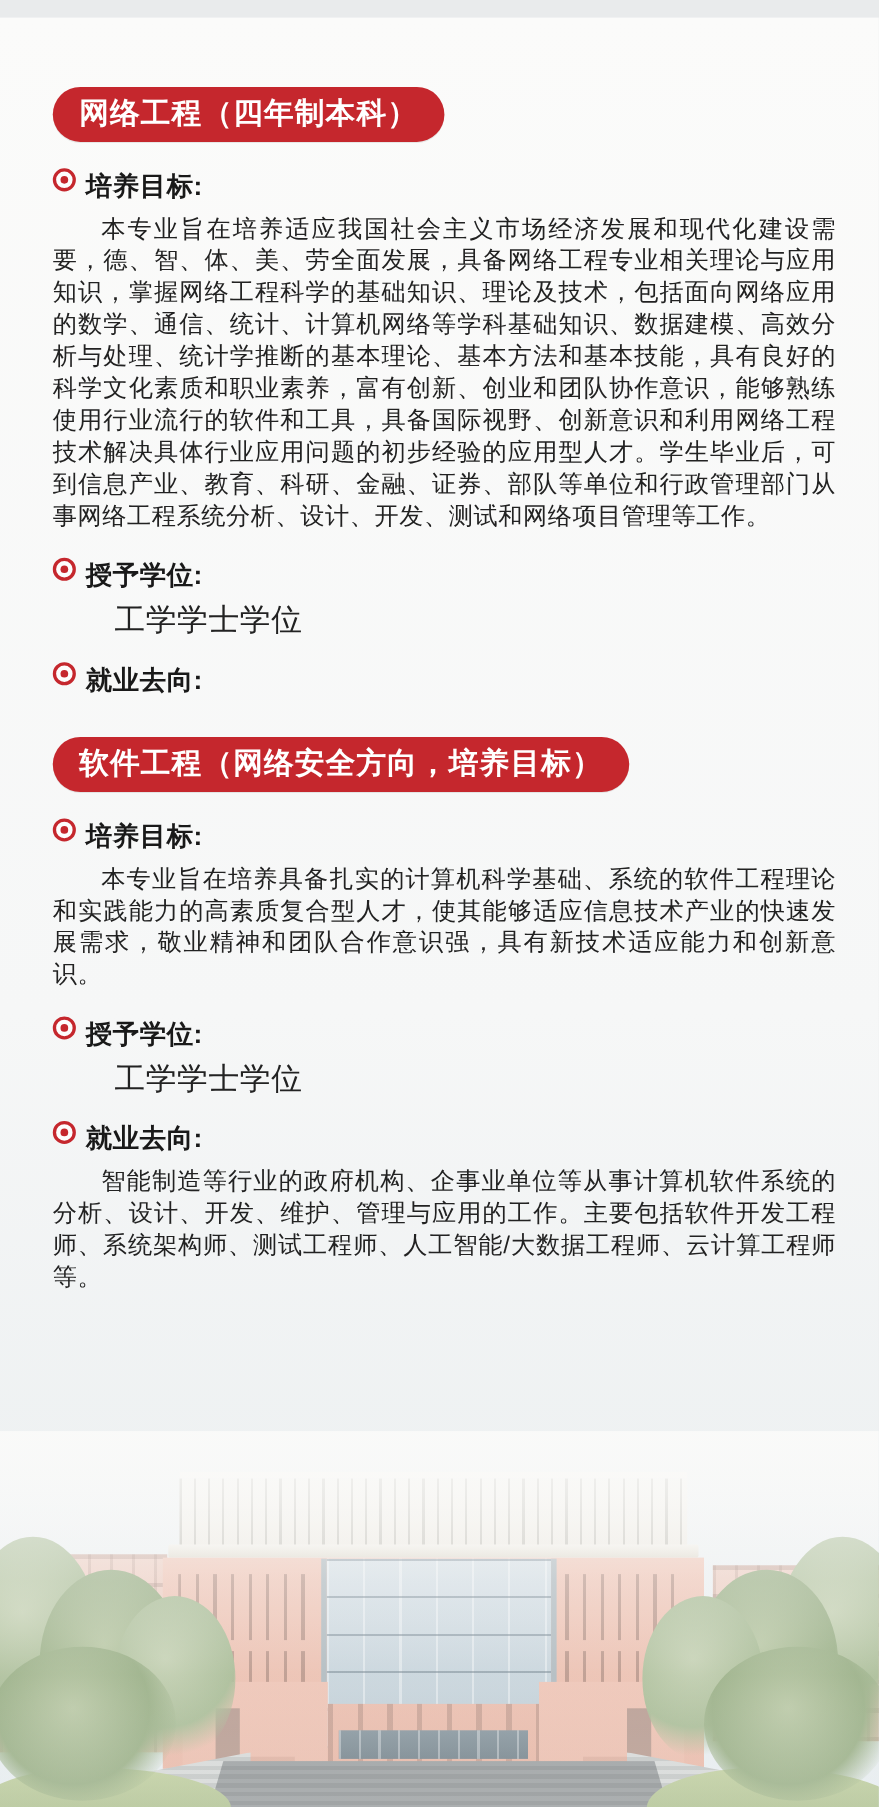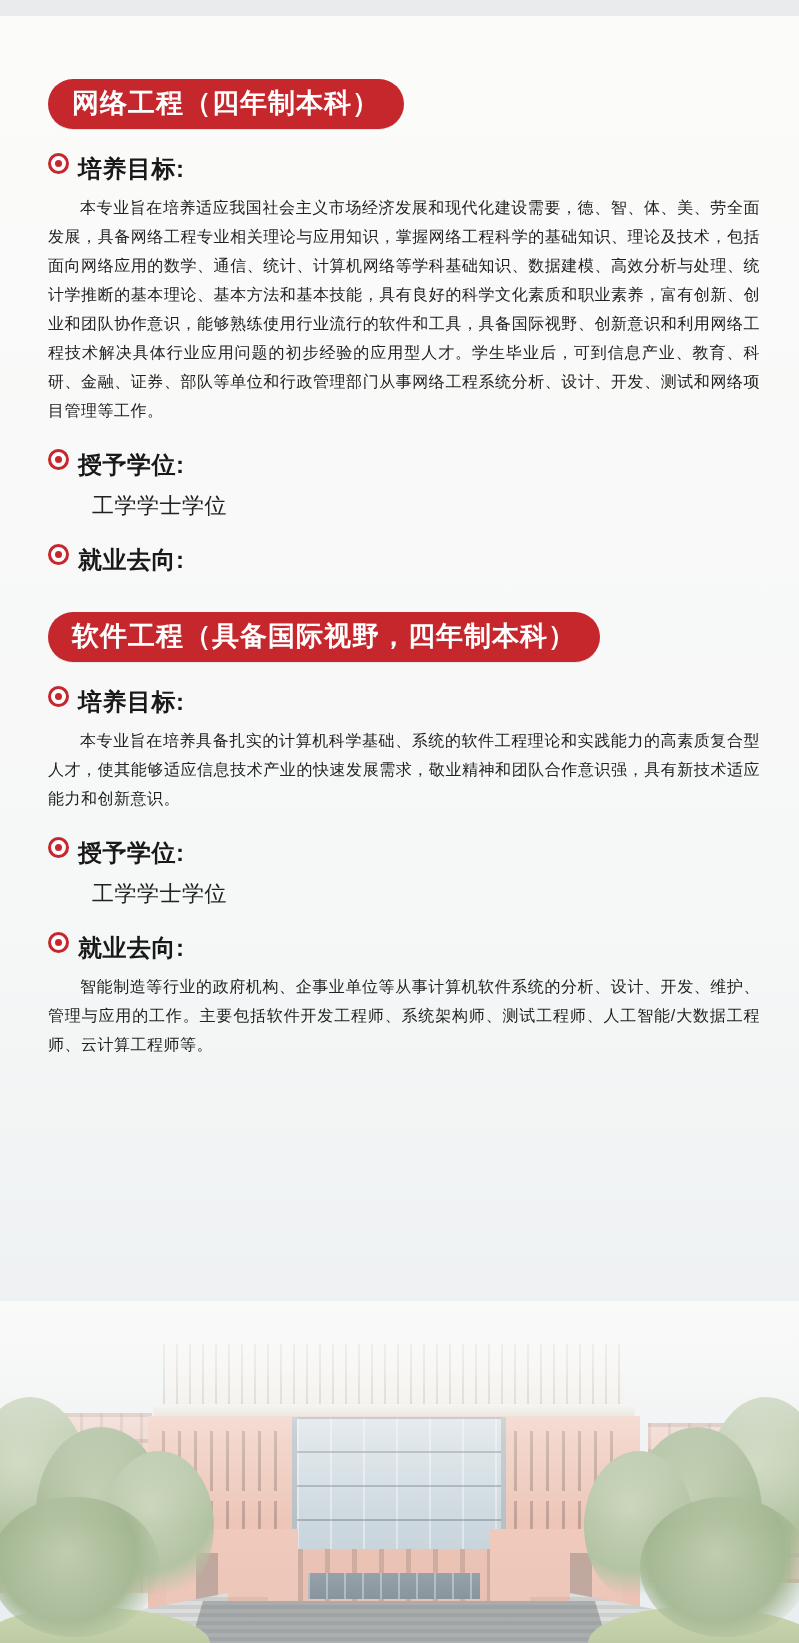--- a/index.html
+++ b/index.html
@@ -13,24 +13,24 @@
          letter-spacing:1px;box-shadow:0 1px 0 rgba(0,0,0,.08);}
   .badge.second{margin-top:28px;}
 
   .label-row{display:flex;align-items:flex-start;margin:24px 0 8px;}
   .bullet{width:15px;height:15px;border:3px solid #c5272d;border-radius:50%;
           display:flex;align-items:center;justify-content:center;flex:0 0 auto;
           background:#fdfdfd;margin-right:9px;}
   .bullet .dot{width:7px;height:7px;border-radius:50%;background:#c5272d;}
   .label{font-size:24px;font-weight:bold;color:#191919;letter-spacing:.5px;}
 
-  .para{margin:8px 0 0;width:712px;font-size:16px;line-height:29px;color:#222;
+  .para{margin:8px 0 0;width:712px;font-size:22px;line-height:29px;color:#222;
         text-align:justify;text-indent:2em;letter-spacing:.5px;
         font-family:"Liberation Sans","DejaVu Sans",sans-serif;}
-  .line{margin:10px 0 0;font-size:22px;line-height:29px;color:#222;padding-left:2em;letter-spacing:.5px;}
+  .line{margin:10px 0 0;font-size:28px;line-height:29px;color:#222;padding-left:2em;letter-spacing:.5px;}
 
   
   .photo{position:absolute;left:0;bottom:0;width:799px;height:358px;z-index:1;overflow:hidden;
          background:linear-gradient(180deg,#f0f3f4 0%,#e7ecef 55%,#e2e9ed 100%);}
   .photo *{position:absolute;}
   .bgbuilding{background:
      repeating-linear-gradient(180deg,rgba(120,90,80,.28) 0 4px,transparent 4px 26px),
      repeating-linear-gradient(90deg,rgba(120,90,80,.22) 0 3px,transparent 3px 20px),
      linear-gradient(#eccabe,#e7beb0);}
   .tree{border-radius:50%;background:radial-gradient(circle at 42% 38%,#bccaa8 0%,#9cb287 55%,rgba(150,172,125,0) 78%);}
@@ -95,21 +95,21 @@
 
       <div class="label-row">
         <span class="bullet">
             <span class="dot"></span>
           </span>
         <span class="label">就业去向:</span>
       </div>
     </div>
 
     <div>
-      <div class="badge second">软件工程（具备国际视野，四年制本科）</div>
+      <div class="badge second">软件工程（网络安全方向，培养目标）</div>
 
       <div class="label-row">
         <span class="bullet">
             <span class="dot"></span>
           </span>
         <span class="label">培养目标:</span>
       </div>
       <p class="para">本专业旨在培养具备扎实的计算机科学基础、系统的软件工程理论和实践能力的高素质复合型人才，使其能够适应信息技术产业的快速发展需求，敬业精神和团队合作意识强，具有新技术适应能力和创新意识。</p>
 
       <div class="label-row">

